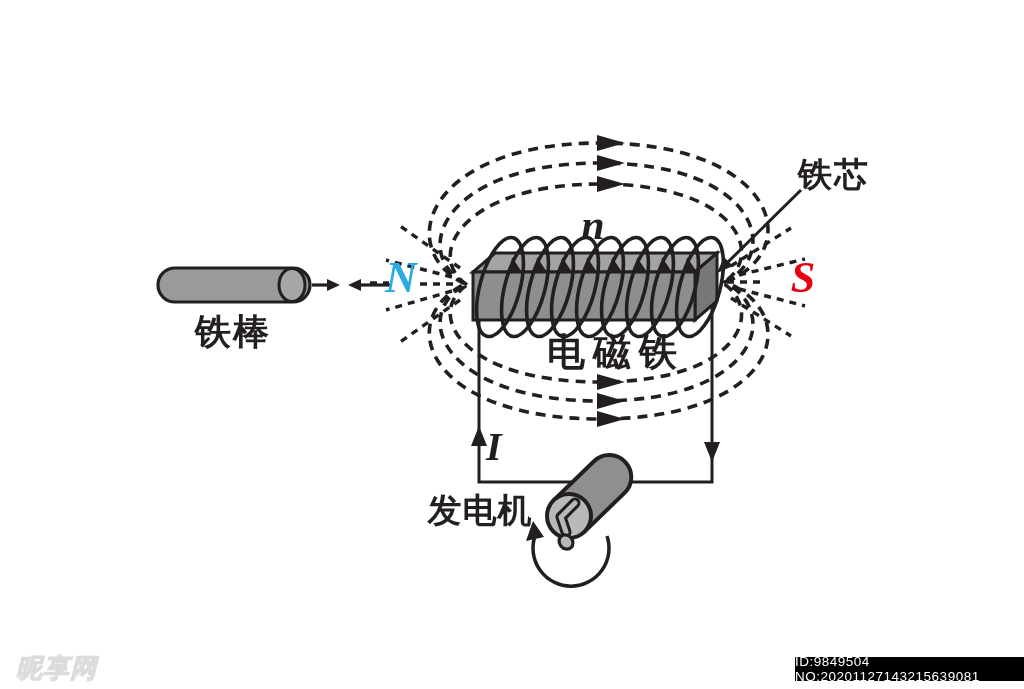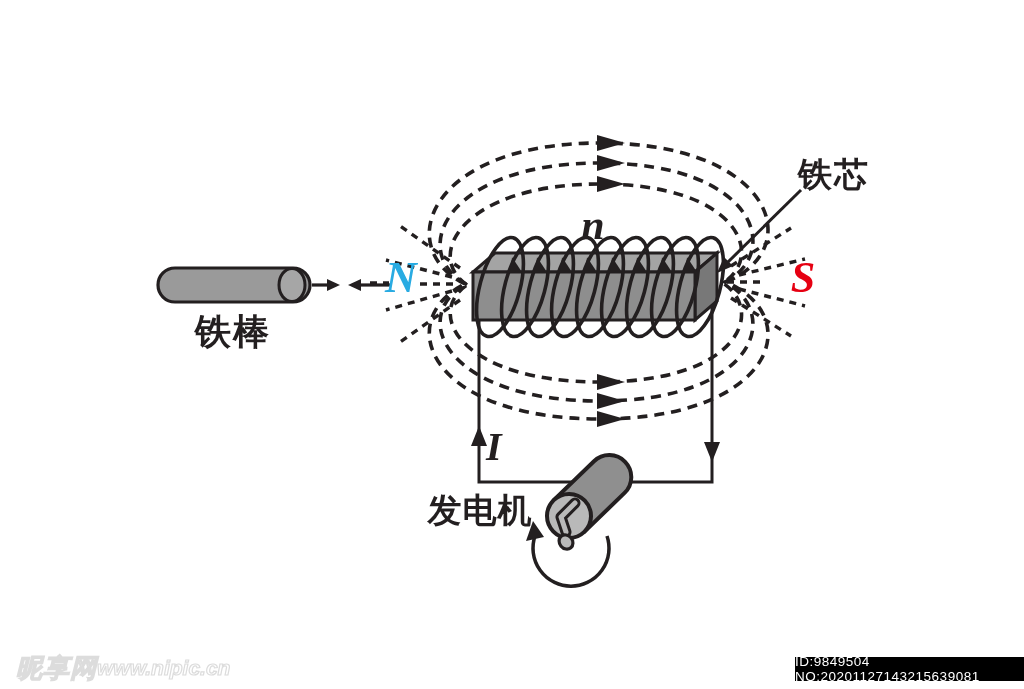--- a/index.html
+++ b/index.html
@@ -151,22 +151,22 @@
       <path d="M607 536 A38 38 0 1 1 535 536" fill="none" stroke="#231f20" stroke-width="3.5"></path>
       <polygon points="533,521 526,541 544,537" fill="#231f20"></polygon>
     </g>
   </svg>
 
   <div class="lbl lbl-cn lbl-rod">铁棒</div>
   <div class="lbl lbl-serif lbl-n-pole">N</div>
   <div class="lbl lbl-serif lbl-turns">n</div>
   <div class="lbl lbl-cn lbl-core">铁芯</div>
   <div class="lbl lbl-serif lbl-s-pole">S</div>
+  <div class="lbl lbl-cn lbl-electromagnet">电磁铁</div>
   <div class="lbl lbl-serif lbl-current">I</div>
   <div class="lbl lbl-cn lbl-generator">发电机</div>
 
   <div class="wm-left">
     <span class="wm-site">昵享网</span>
-    <span class="wm-url">www.nipic.cn</span>
   </div>
   <div class="wm-idbox">ID:9849504 NO:20201127143215639081</div>
 
 </div>
 
 </body></html>

